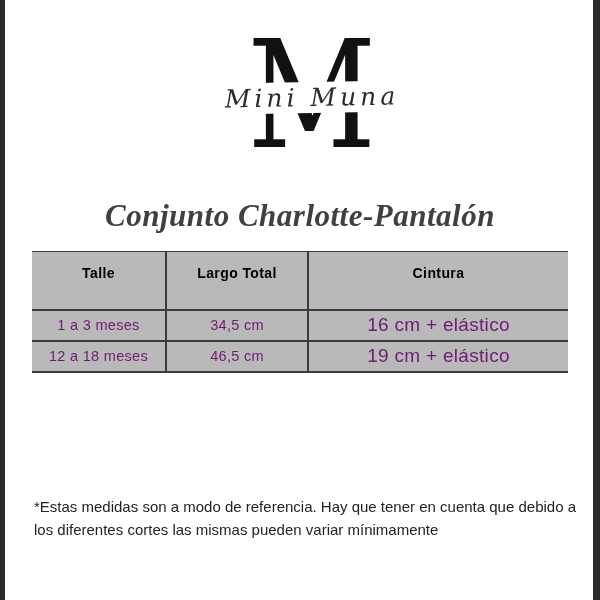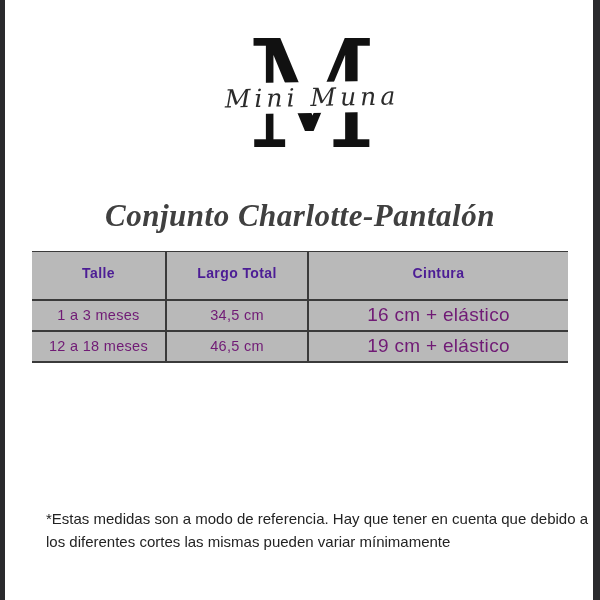--- a/index.html
+++ b/index.html
@@ -51,37 +51,37 @@
     position:absolute;left:32px;top:251px;width:536px;
     border-collapse:collapse;table-layout:fixed;
     background:var(--table-bg);
     border-top:1.5px solid var(--table-line);
     border-bottom:2px solid var(--table-line);
   }
   .size-table col.c1{width:134px;}
   .size-table col.c2{width:142px;}
   .size-table col.c3{width:260px;}
   .size-table th{
-    height:48px;vertical-align:top;padding-top:13px;
-    font-size:14px;font-weight:bold;letter-spacing:0.4px;text-align:center;color:#4c1d95;margin-top:42px;
+    height:58px;vertical-align:top;padding-top:13px;
+    font-size:14px;font-weight:bold;letter-spacing:0.4px;text-align:center;color:#000000;margin-top:42px;
   }
   .size-table td{
     height:31px;text-align:center;vertical-align:middle;
     font-size:14.5px;color:#701a75;letter-spacing:0.3px;
   }
   .size-table td:nth-child(3){font-size:19px;}
   .size-table th:nth-child(1),.size-table th:nth-child(2),
   .size-table td:nth-child(1),.size-table td:nth-child(2){
     border-right:2px solid var(--table-line);
   }
   .size-table tbody tr{border-top:2px solid var(--table-line);}
 
   
   .footnote{
-    position:absolute;left:30px;top:492px;width:548px;margin:16px;
+    position:absolute;left:30px;top:492px;width:548px;margin:4px;
     font-size:15px;line-height:1.5;color:#232323;
   }
 </style>
 </head>
 <body>
 
 <div class="edge-strip edge-left"></div>
 <div class="edge-strip edge-right"></div>
 
 <header class="logo">

